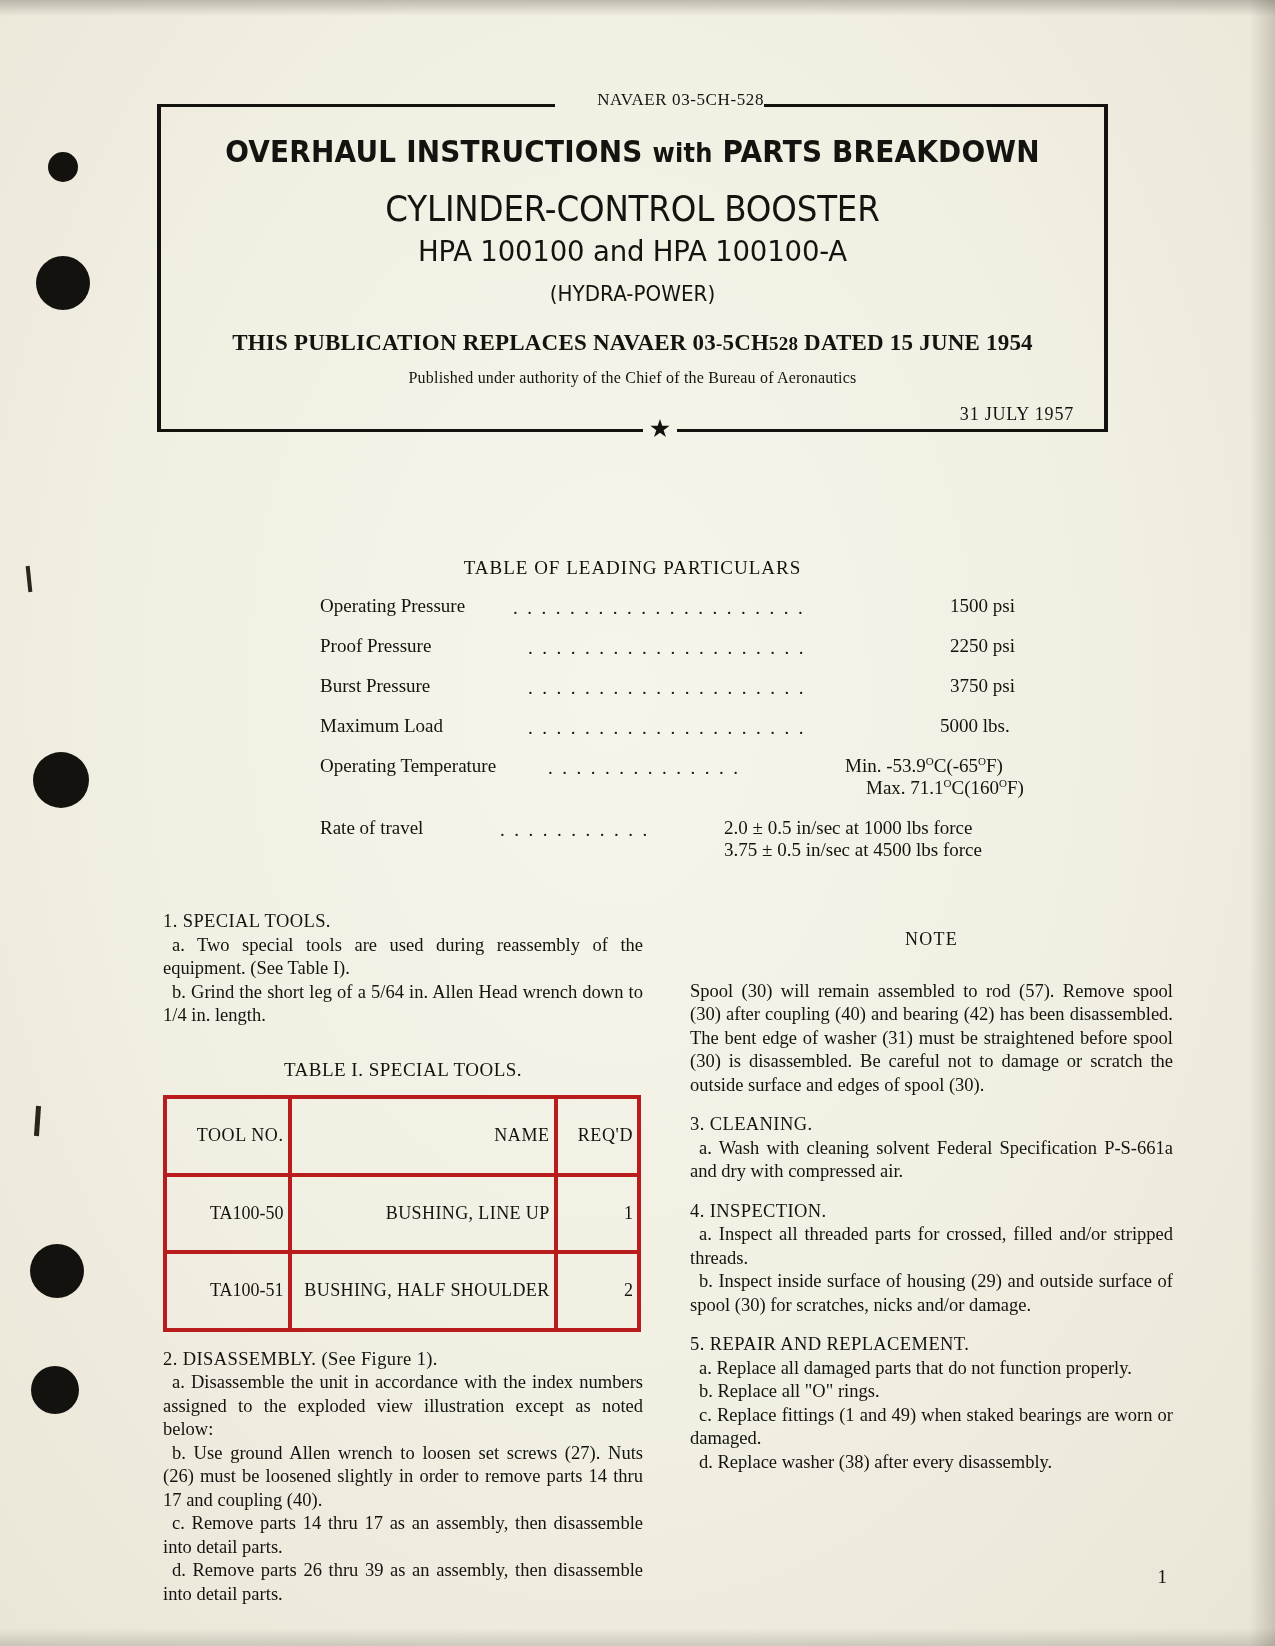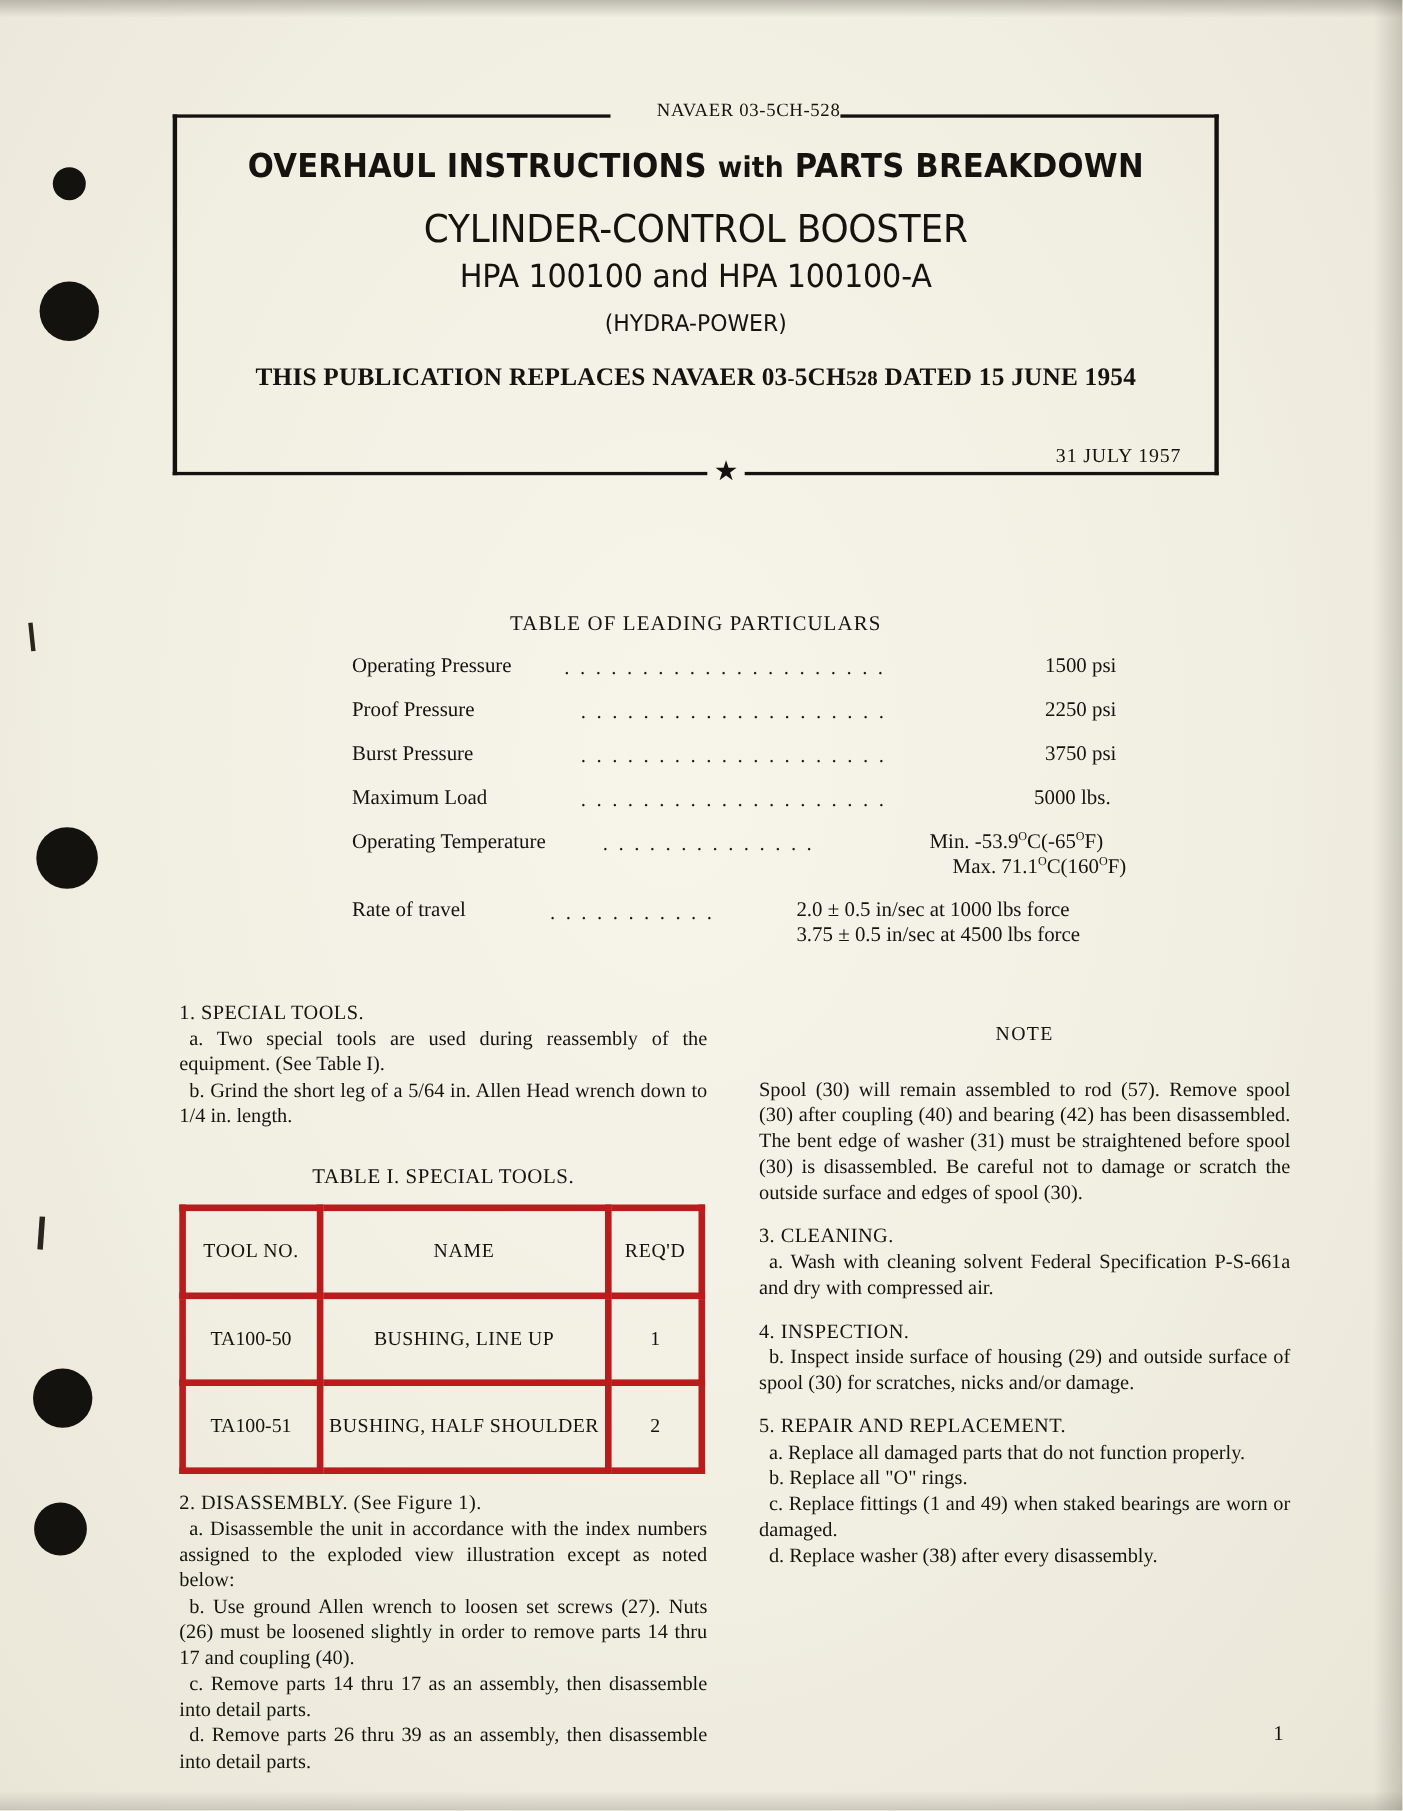--- a/index.html
+++ b/index.html
@@ -132,21 +132,21 @@
 
   
   .tbl-caption{
     margin:30px 0 14px 0;text-align:center;font-size:19px;letter-spacing:.5px;
   }
   table.t1tbl{
     border-collapse:collapse;width:478px;margin:0 0 0 0;
     font-size:18px;
   }
   table.t1tbl td, table.t1tbl th{
-    border:6px solid #b91c1c;padding:25px 4px;text-align:center;font-weight:400;
+    border:4px solid #b91c1c;padding:25px 4px;text-align:right;font-weight:400;
   }
   table.t1tbl th{letter-spacing:.6px;}
   .c-tool{width:122px;}
   .c-name{width:280px;}
   .c-req{width:74px;}
   .cell-name{letter-spacing:.4px;border-radius:16px;}
 
   .note-hd{text-align:center;margin:18px 0 28px 0;letter-spacing:1.2px;font-size:18px;}
 
   .pagenum{
@@ -186,20 +186,21 @@
   </div>
 
   <div class="t-prod">CYLINDER-CONTROL BOOSTER</div>
   <div class="t-model">HPA 100100 and HPA 100100-A</div>
   <div class="t-brand">(HYDRA-POWER)</div>
 
   <div class="t-replaces">
     THIS PUBLICATION REPLACES NAVAER 03<span class="sm">-</span>5CH<span class="sm">528</span> DATED 15 JUNE 1954
   </div>
 
+  <div class="t-auth">Published under authority of the Chief of the Bureau of Aeronautics</div>
   <div class="t-date">31 JULY 1957</div>
   <div class="star">★</div>
 </div>
 
 <div class="lp-title">TABLE OF LEADING PARTICULARS</div>
 
 <div class="lp">
 
   <div class="lp-row">
     <span class="lp-label">Operating Pressure</span>
@@ -281,20 +282,21 @@
 <div class="col-right">
   <div class="note-hd">NOTE</div>
   <p class="para" style="text-indent:0;">Spool (30) will remain assembled to rod (57). Remove spool (30) after coupling (40) and bearing (42) has been disassembled. The bent edge of washer (31) must be straightened before spool (30) is disassembled. Be careful not to damage or scratch the outside surface and edges of spool (30).</p>
 
   <div class="gap"></div>
   <div class="hdg">3. CLEANING.</div>
   <p class="para">a. Wash with cleaning solvent Federal Specification P-S-661a and dry with compressed air.</p>
 
   <div class="gap"></div>
   <div class="hdg">4. INSPECTION.</div>
+  <p class="para">a. Inspect all threaded parts for crossed, filled and/or stripped threads.</p>
   <p class="para">b. Inspect inside surface of housing (29) and outside surface of spool (30) for scratches, nicks and/or damage.</p>
 
   <div class="gap"></div>
   <div class="hdg">5. REPAIR AND REPLACEMENT.</div>
   <p class="para">a. Replace all damaged parts that do not function properly.</p>
   <p class="para">b. Replace all "O" rings.</p>
   <p class="para">c. Replace fittings (1 and 49) when staked bearings are worn or damaged.</p>
   <p class="para">d. Replace washer (38) after every disassembly.</p>
 </div>
 

